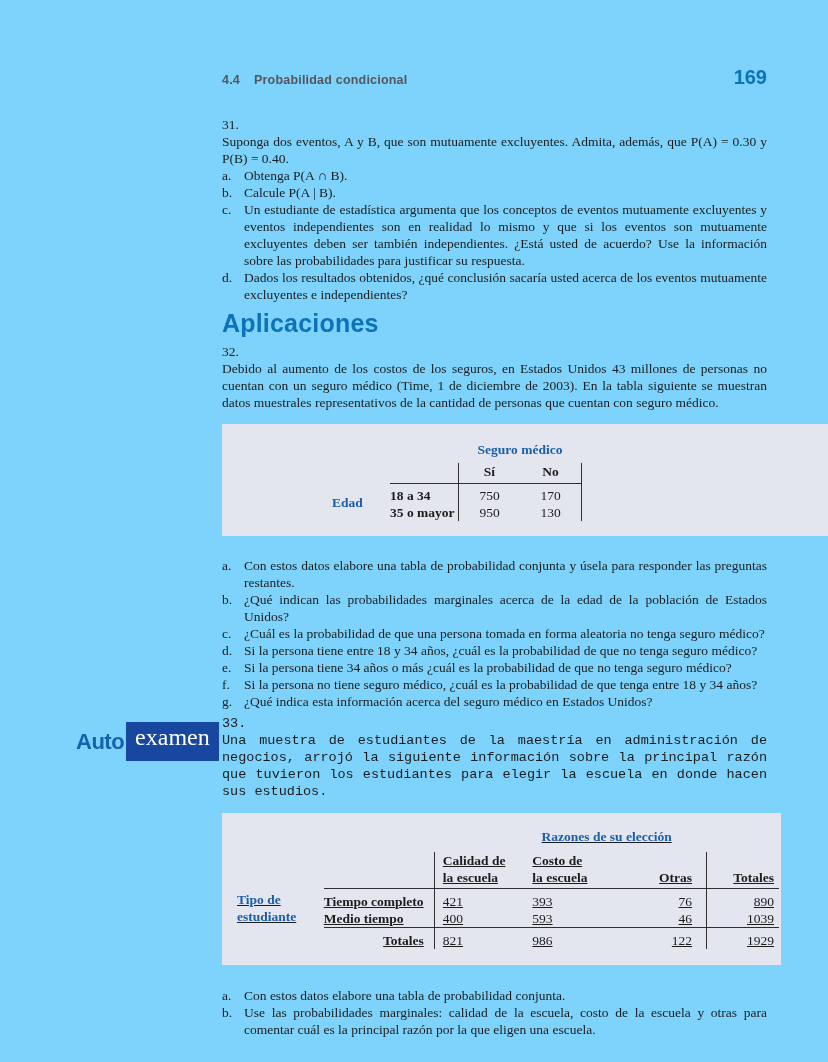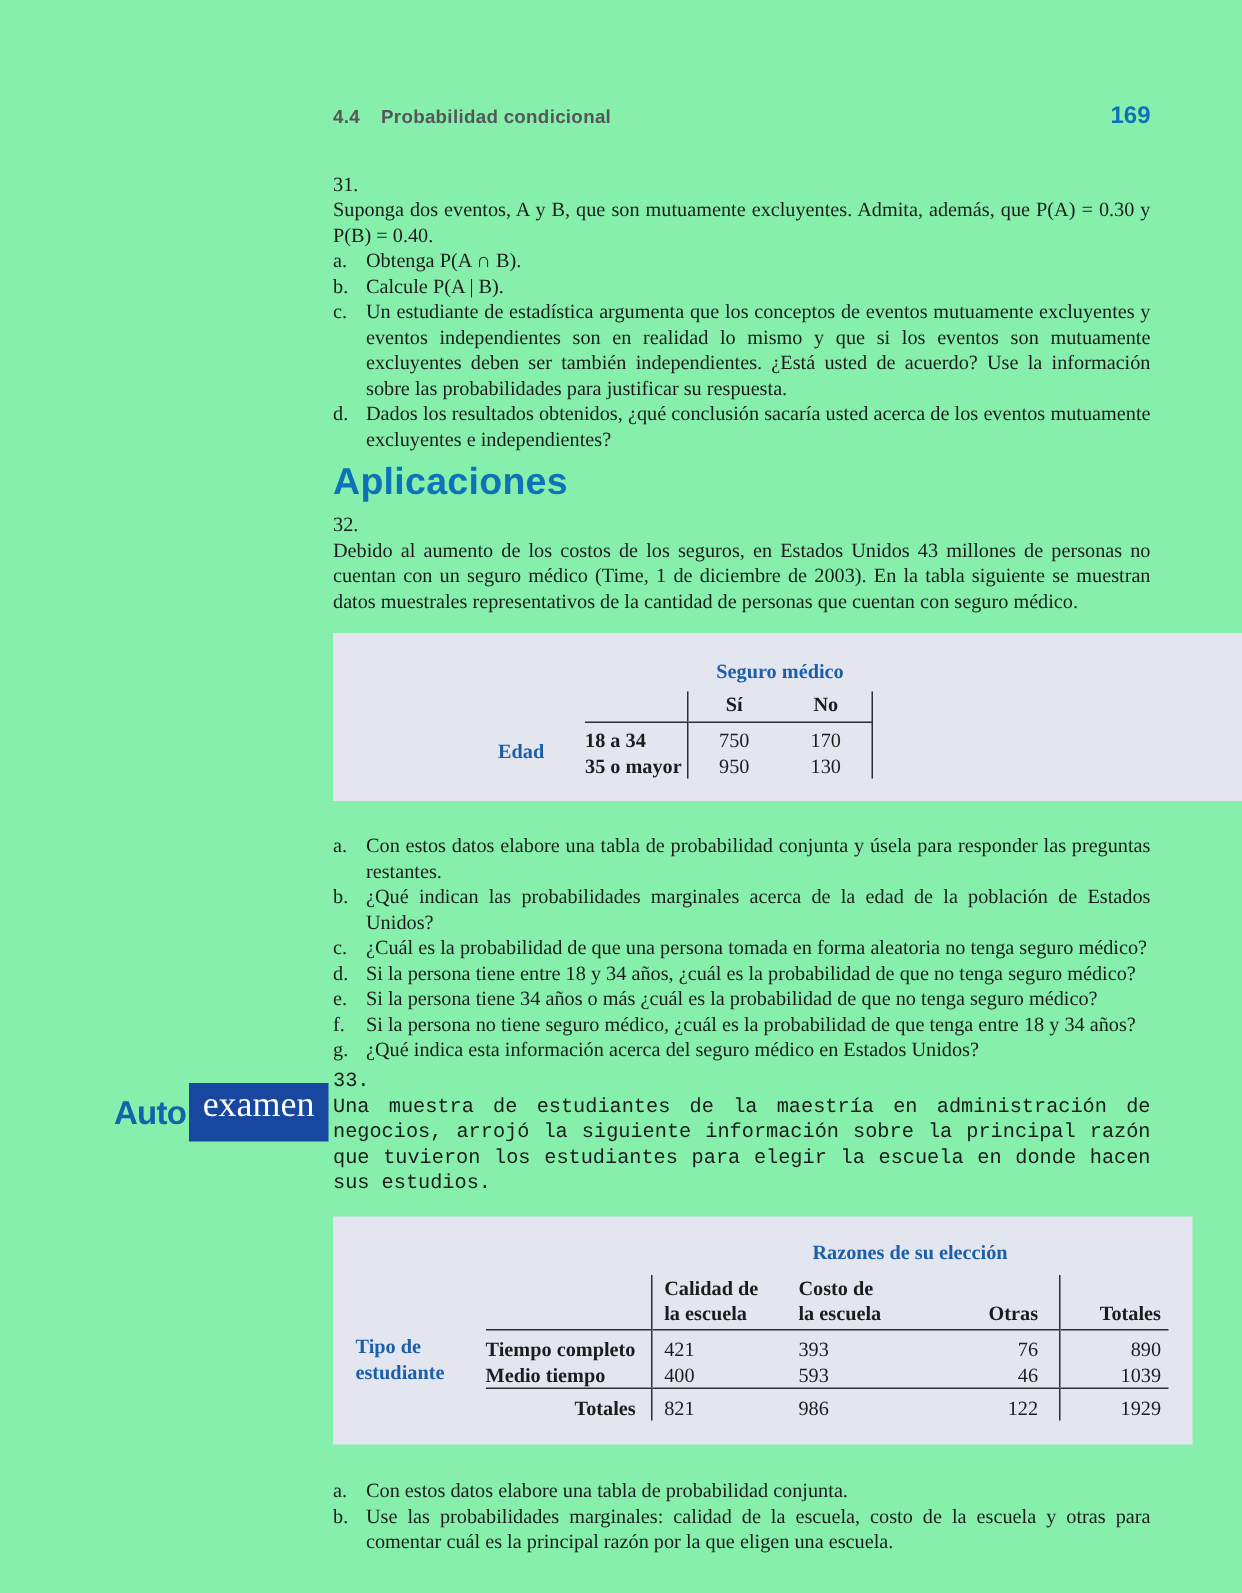--- a/index.html
+++ b/index.html
@@ -1,46 +1,46 @@
 <!DOCTYPE html>
 <html><head>
 <meta charset="utf-8">
 <style>
   html,body{margin:0;padding:0;}
   body{
     width:828px;height:1062px;background:#ffffff;
     font-family:"Liberation Serif",serif;
     font-size:13.5px;line-height:17px;color:#1c1c1c;
   }
-  .page{position:relative;width:828px;height:1062px;overflow:hidden;background:#86efac;}
+  .page{position:relative;width:828px;height:1062px;overflow:hidden;background:#7dd3fc;}
   .content{margin-left:222px;width:545px;}
 
   
   .pagehead{display:flex;justify-content:space-between;align-items:baseline;padding-top:69px;
     font-family:"Liberation Sans",sans-serif;}
   .crumb{font-size:12.5px;color:#55565a;font-weight:bold;letter-spacing:.2px;}
   .crumb .sec{margin-right:14px;}
-  .pagenum{font-size:16px;font-weight:bold;color:#0d72b8;}
+  .pagenum{font-size:20px;font-weight:bold;color:#0d72b8;}
 
   
   .problem{display:flex;margin-top:0;flex-direction:column;}
   .pnum{width:27px;flex:none;}
   .pbody{flex:1;}
   .intro{margin:0;text-align:justify;}
   .subitem{display:flex;}
   .sletter{width:22px;flex:none;}
   .sitext{flex:1;text-align:justify;}
 
   .apps-heading{font-family:"Liberation Sans",sans-serif;font-weight:bold;
     font-size:25px;color:#0d72b8;margin:12px 0 11px 0;letter-spacing:.2px;}
 
   
   .panel{background:#e3e5ef;width:542px;margin-top:13px;}
   .panel1{padding:17px 0 15px 110px;}
-  .panel2{padding:15px 16px 16px 15px;}
+  .panel2{padding:15px 2px 16px 15px;text-decoration:underline;}
 
   table{border-collapse:collapse;}
   td{padding:0;font-size:13.5px;line-height:17px;vertical-align:bottom;}
 
   
   .t1 .title{text-align:center;color:#1b5fa8;font-weight:bold;padding-bottom:5px;white-space:nowrap;}
   .t1 .colhead{font-weight:bold;text-align:center;padding-bottom:3px;}
   .t1 .group{color:#1b5fa8;font-weight:bold;width:58px;vertical-align:middle;margin-left:33px;}
   .t1 .lbl{width:68px;font-weight:bold;text-align:left;}
   .t1 .c{width:61px;text-align:center;}

